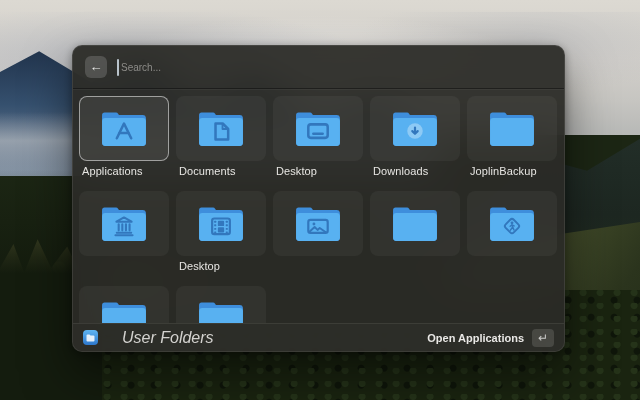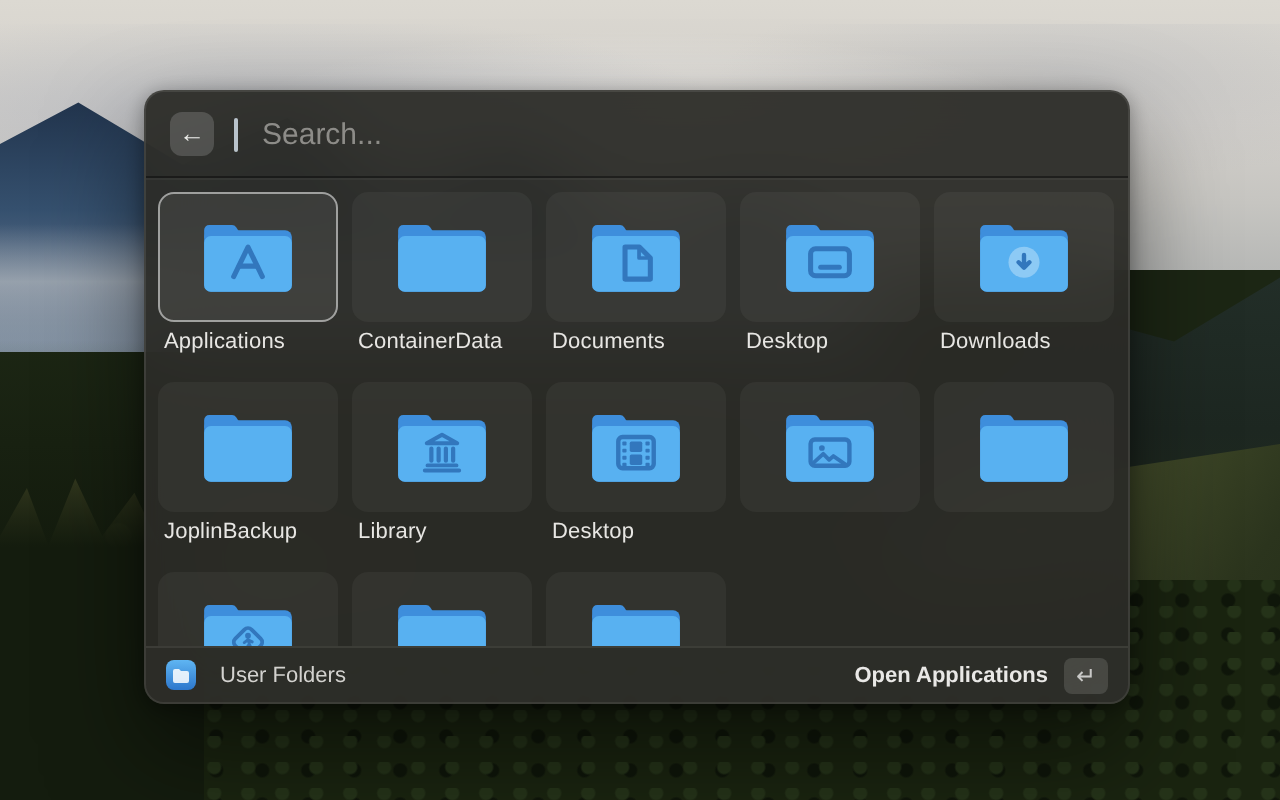--- a/index.html
+++ b/index.html
@@ -54,40 +54,40 @@
     display:flex; flex-direction:column; overflow:hidden;
     -webkit-backdrop-filter:blur(18px); backdrop-filter:blur(18px); }
 
   .searchbar { height:43px; flex:0 0 43px; display:flex; align-items:center;
     padding:0 12px; border-bottom:1px solid rgba(0,0,0,.38);
     box-shadow:0 1px 0 rgba(255,255,255,.04); }
   .back-btn { width:22px; height:22px; border-radius:6px; border:none;
     background:rgba(255,255,255,.16); color:#ececea; font-size:13px; line-height:22px;
     display:flex; align-items:center; justify-content:center; cursor:pointer; flex:0 0 22px; }
   .caret { width:2px; height:17px; background:#b9c3cb; margin-left:10px; border-radius:1px; }
-  .search-input { flex:1; margin-left:12px; background:transparent; border:none; outline:none;
-    color:#e8e8e6; font-size:15px; font-family:"Liberation Sans", sans-serif; }
+  .search-input { flex:1; margin-left:2px; background:transparent; border:none; outline:none;
+    color:#e8e8e6; font-size:10px; font-family:"Liberation Sans", sans-serif; }
   .search-input::placeholder { color:#8d8c88; opacity:1; }
 
   .gridwrap { flex:1 1 auto; overflow:hidden; padding:7px 6px 0 6px; }
   .grid { display:grid; grid-template-columns:repeat(5,90px); grid-auto-rows:95px;
     column-gap:7px; }
   .cell { display:flex; flex-direction:column; cursor:pointer; }
   .tile { width:90px; height:65px; border-radius:8px; background:rgba(255,255,255,.045);
     border:1.5px solid transparent; display:flex; align-items:center; justify-content:center; }
   .cell.selected .tile { background:rgba(255,255,255,.075); border-color:rgba(226,226,226,.6); }
   .flabel { margin-top:4px; padding-left:3px; font-size:11px; color:#e7e6e3;
     white-space:nowrap; letter-spacing:.1px; }
 
   .footer { flex:0 0 28px; display:flex; align-items:center; padding:0 10px;
     border-top:1px solid rgba(255,255,255,.08); background:rgba(255,255,255,.015); }
   .ext-icon { width:15px; height:15px; border-radius:4px; flex:0 0 15px;
     background:linear-gradient(180deg,#5fb5f2,#2d77cc);
     display:flex; align-items:center; justify-content:center; }
-  .footer-source { margin-left:12px; font-size:11px; color:#d3d2cf; }
+  .footer-source { margin-left:24px; font-size:16px; color:#d3d2cf;font-style:italic; }
   .footer-spacer { flex:1; }
   .footer-action { font-size:11px; font-weight:700; color:#e9e8e6; cursor:pointer; }
   .key-badge { margin-left:8px; width:22px; height:18px; border-radius:4px;
     background:rgba(255,255,255,.13); color:#c9c9c7; font-size:12px;
     display:flex; align-items:center; justify-content:center; cursor:pointer; }
 </style>
 </head>
 <body>
 
 <div class="wp">
@@ -128,31 +128,20 @@
             </svg>
           </div>
           <div class="flabel">Applications</div>
         </div>
         <div class="cell">
           <div class="tile">
             <svg viewBox="0 0 64 52" width="54" height="44">
               <path d="M6 14 v-4.5 a3 3 0 0 1 3-3 h13.5 a3 3 0 0 1 2.5 1.3 l3 4.5 z" fill="#3E8EDC"></path>
               <rect x="6" y="9.5" width="52" height="36.5" rx="4" fill="#3E8EDC"></rect>
               <rect x="6" y="13" width="52" height="33" rx="4" fill="#58B1F1"></rect>
-              <g fill="none" stroke="#3277BD" stroke-width="3" stroke-linecap="round" stroke-linejoin="round"></g>
-            </svg>
-          </div>
-          <div class="flabel">ContainerData</div>
-        </div>
-        <div class="cell">
-          <div class="tile">
-            <svg viewBox="0 0 64 52" width="54" height="44">
-              <path d="M6 14 v-4.5 a3 3 0 0 1 3-3 h13.5 a3 3 0 0 1 2.5 1.3 l3 4.5 z" fill="#3E8EDC"></path>
-              <rect x="6" y="9.5" width="52" height="36.5" rx="4" fill="#3E8EDC"></rect>
-              <rect x="6" y="13" width="52" height="33" rx="4" fill="#58B1F1"></rect>
               <g fill="none" stroke="#3277BD" stroke-width="3" stroke-linecap="round" stroke-linejoin="round">
                 <path d="M25.5 19.5 h8.5 l6.5 6.5 v12.5 h-15 z"></path>
                 <path d="M33.8 20 v6 h6" stroke-width="2.2"></path>
               </g>
             </svg>
           </div>
           <div class="flabel">Documents</div>
         </div>
         <div class="cell">
           <div class="tile">
@@ -199,21 +188,20 @@
               <path d="M6 14 v-4.5 a3 3 0 0 1 3-3 h13.5 a3 3 0 0 1 2.5 1.3 l3 4.5 z" fill="#3E8EDC"></path>
               <rect x="6" y="9.5" width="52" height="36.5" rx="4" fill="#3E8EDC"></rect>
               <rect x="6" y="13" width="52" height="33" rx="4" fill="#58B1F1"></rect>
               <g fill="none" stroke="#3277BD" stroke-width="3" stroke-linecap="round" stroke-linejoin="round">
                 <path d="M23 23.2 L32 18.2 L41 23.2 Z" stroke-width="2.4"></path>
                 <path d="M25.7 26.3 v7.2 M30 26.3 v7.2 M34.3 26.3 v7.2 M38.6 26.3 v7.2" stroke-width="2.5"></path>
                 <path d="M23.4 36.3 h17.2 M21.8 39.3 h20.4" stroke-width="2.3"></path>
               </g>
             </svg>
           </div>
-          <div class="flabel">Library</div>
         </div>
         <div class="cell">
           <div class="tile">
             <svg viewBox="0 0 64 52" width="54" height="44">
               <path d="M6 14 v-4.5 a3 3 0 0 1 3-3 h13.5 a3 3 0 0 1 2.5 1.3 l3 4.5 z" fill="#3E8EDC"></path>
               <rect x="6" y="9.5" width="52" height="36.5" rx="4" fill="#3E8EDC"></rect>
               <rect x="6" y="13" width="52" height="33" rx="4" fill="#58B1F1"></rect>
               <g fill="none" stroke="#3277BD" stroke-width="3" stroke-linecap="round" stroke-linejoin="round">
                 <rect x="21.5" y="19.5" width="21" height="18.5" rx="2.5" stroke-width="2.6"></rect>
                 <g fill="#3277BD" stroke="none">

